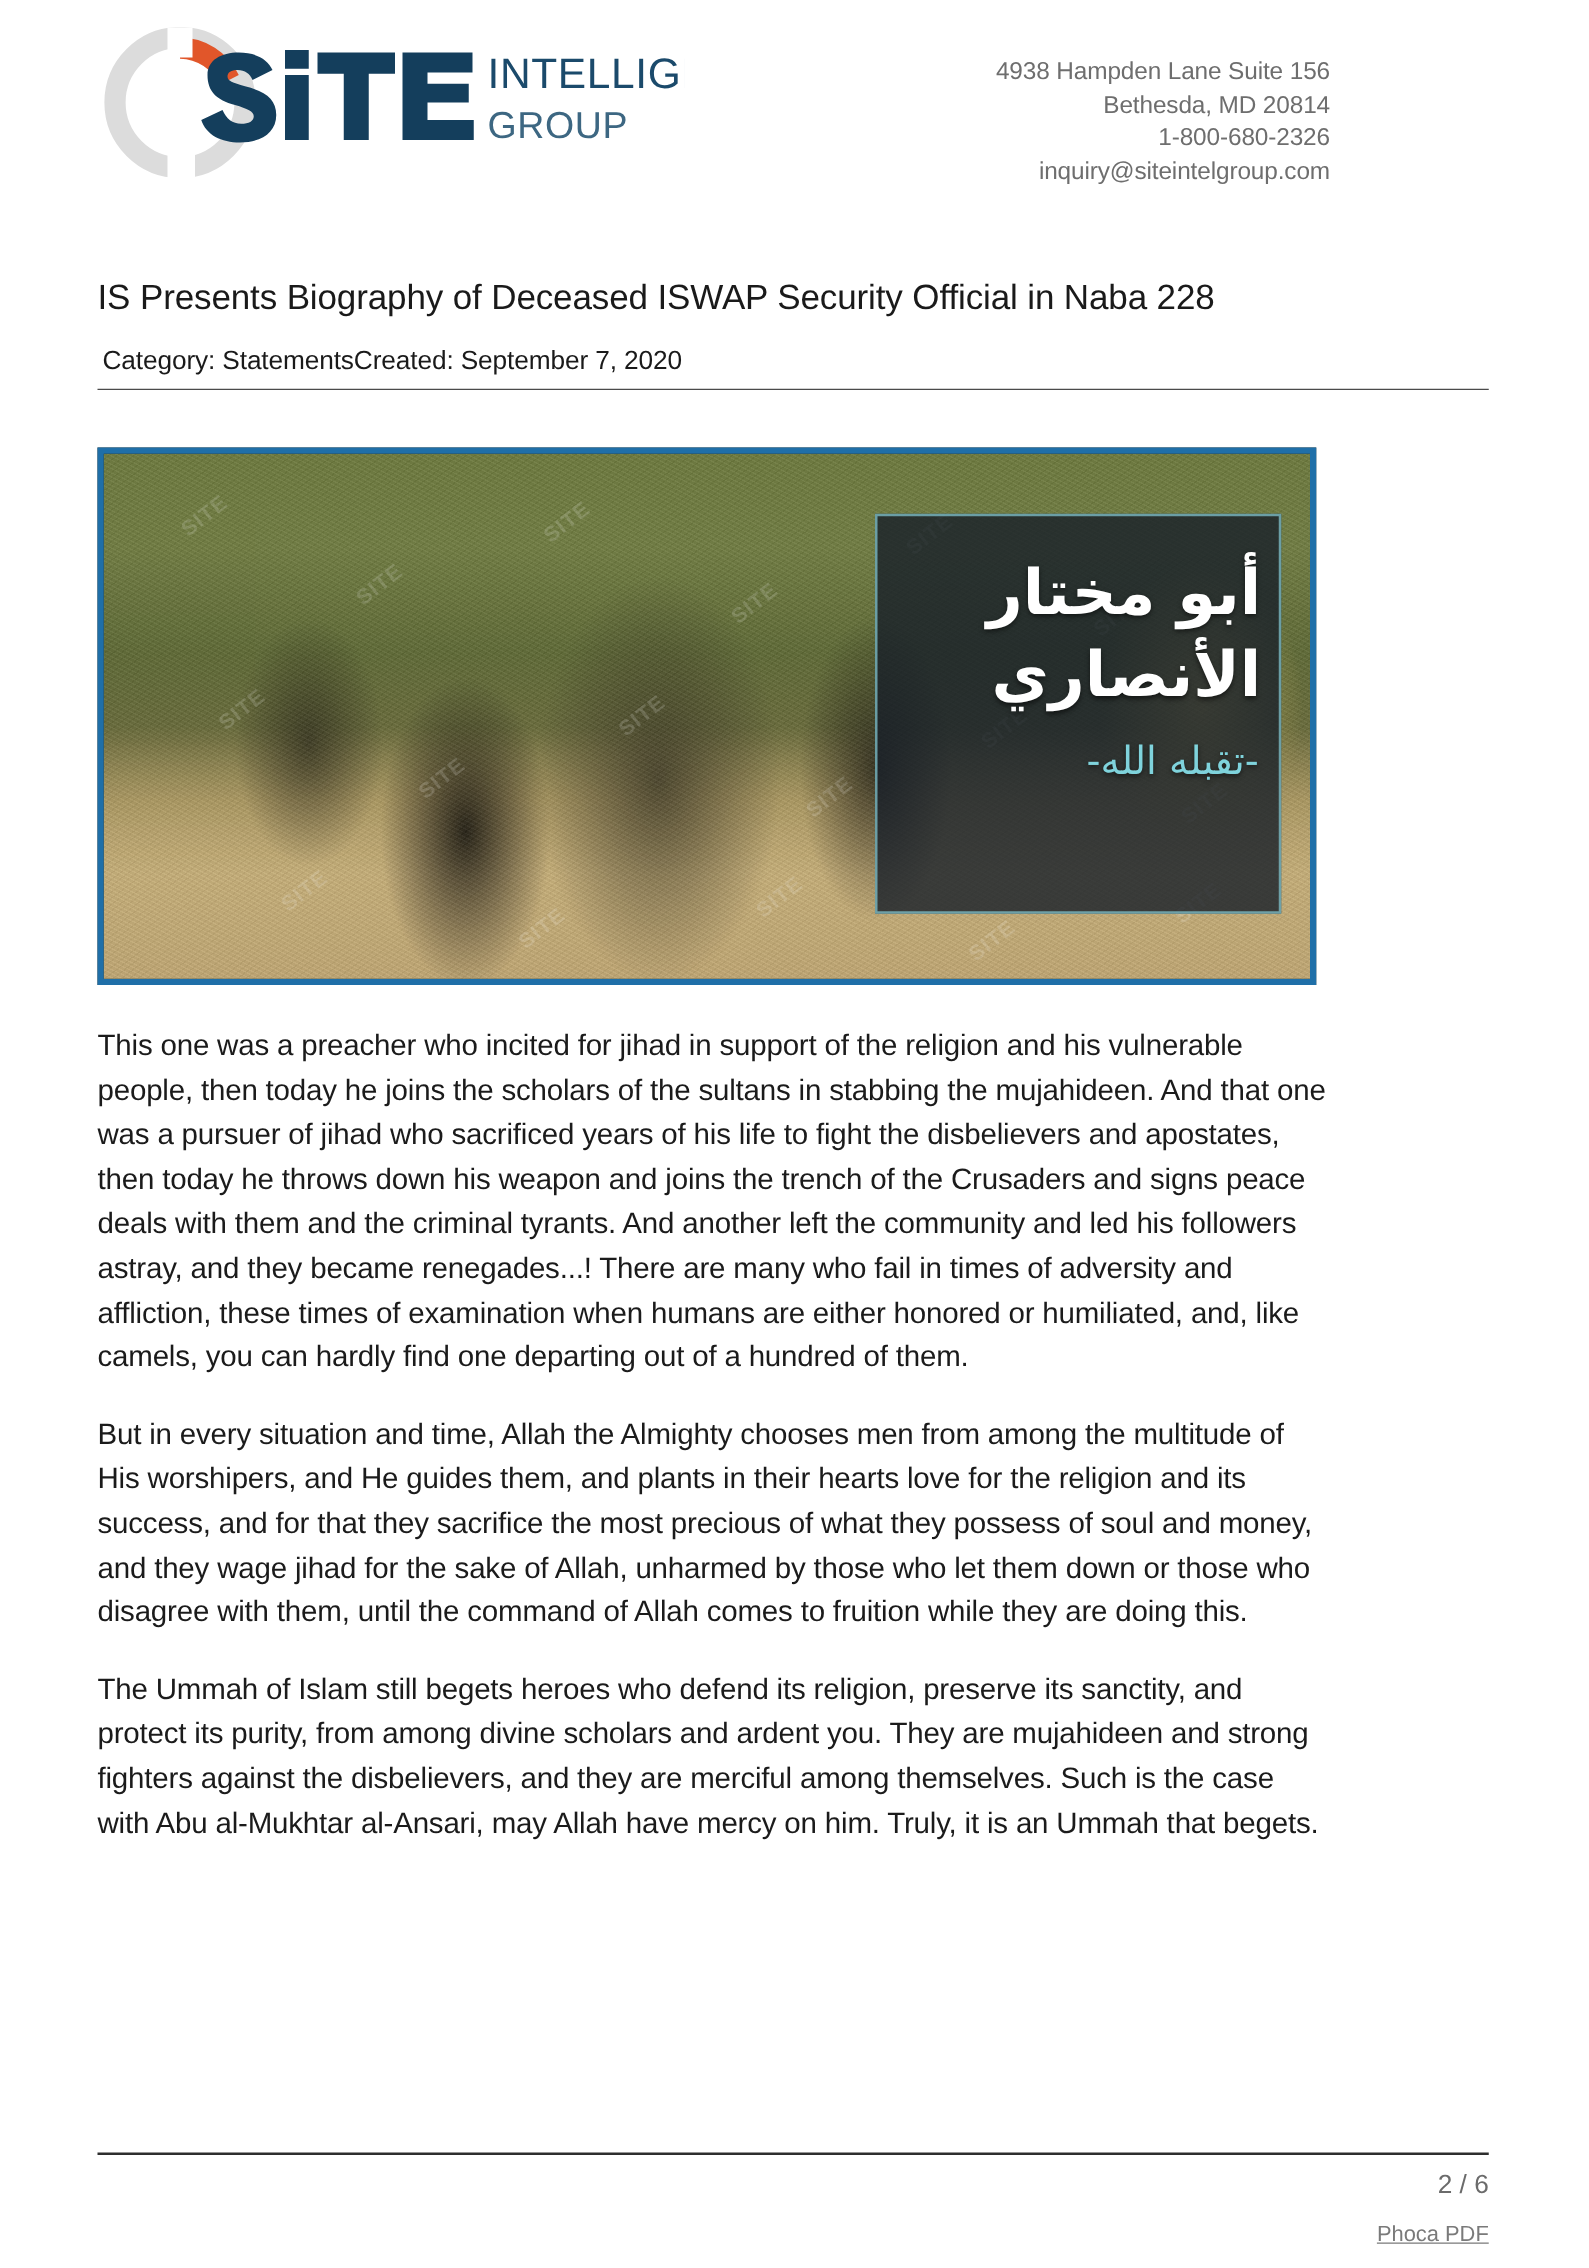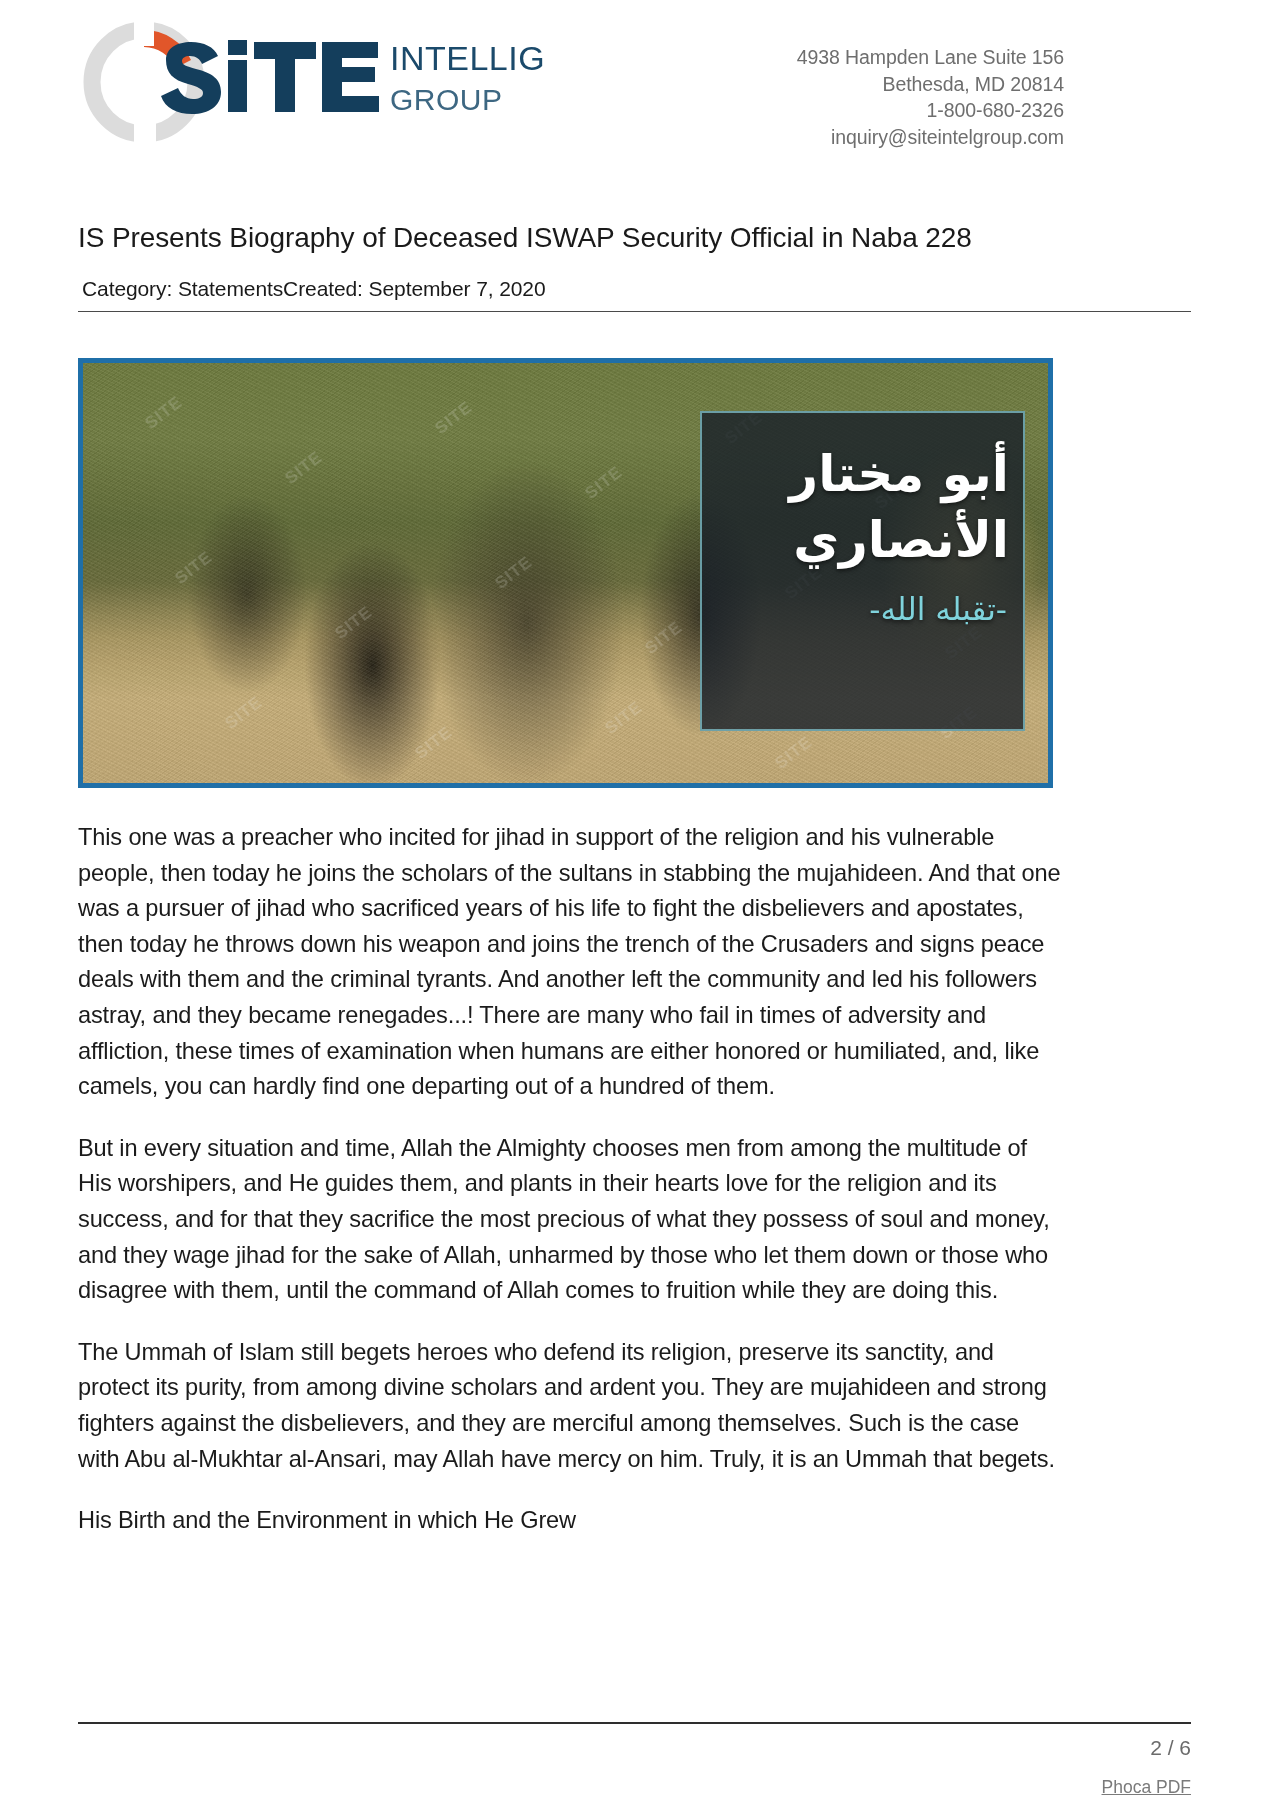--- a/index.html
+++ b/index.html
@@ -275,20 +275,19 @@
     <div class="overlay-panel">
       <div class="arabic-main">أبو مختار الأنصاري</div>
       <div class="arabic-sub">-تقبله الله-</div>
     </div>
   </div>
 
   <div class="body">
     <p class="para">This one was a preacher who incited for jihad in support of the religion and his vulnerable people, then today he joins the scholars of the sultans in stabbing the mujahideen. And that one was a pursuer of jihad who sacrificed years of his life to fight the disbelievers and apostates, then today he throws down his weapon and joins the trench of the Crusaders and signs peace deals with them and the criminal tyrants. And another left the community and led his followers astray, and they became renegades...! There are many who fail in times of adversity and affliction, these times of examination when humans are either honored or humiliated, and, like camels, you can hardly find one departing out of a hundred of them.</p>
     <p class="para">But in every situation and time, Allah the Almighty chooses men from among the multitude of His worshipers, and He guides them, and plants in their hearts love for the religion and its success, and for that they sacrifice the most precious of what they possess of soul and money, and they wage jihad for the sake of Allah, unharmed by those who let them down or those who disagree with them, until the command of Allah comes to fruition while they are doing this.</p>
     <p class="para">The Ummah of Islam still begets heroes who defend its religion, preserve its sanctity, and protect its purity, from among divine scholars and ardent you. They are mujahideen and strong fighters against the disbelievers, and they are merciful among themselves. Such is the case with Abu al-Mukhtar al-Ansari, may Allah have mercy on him. Truly, it is an Ummah that begets.</p>
-    <p class="heading-line">His Birth and the Environment in which He Grew</p>
   </div>
 
   <div class="rule-bottom"></div>
   <div class="pagenum">2 / 6</div>
   <a class="phoca" href="#">Phoca PDF</a>
 
 </div>
 
 </body></html>

